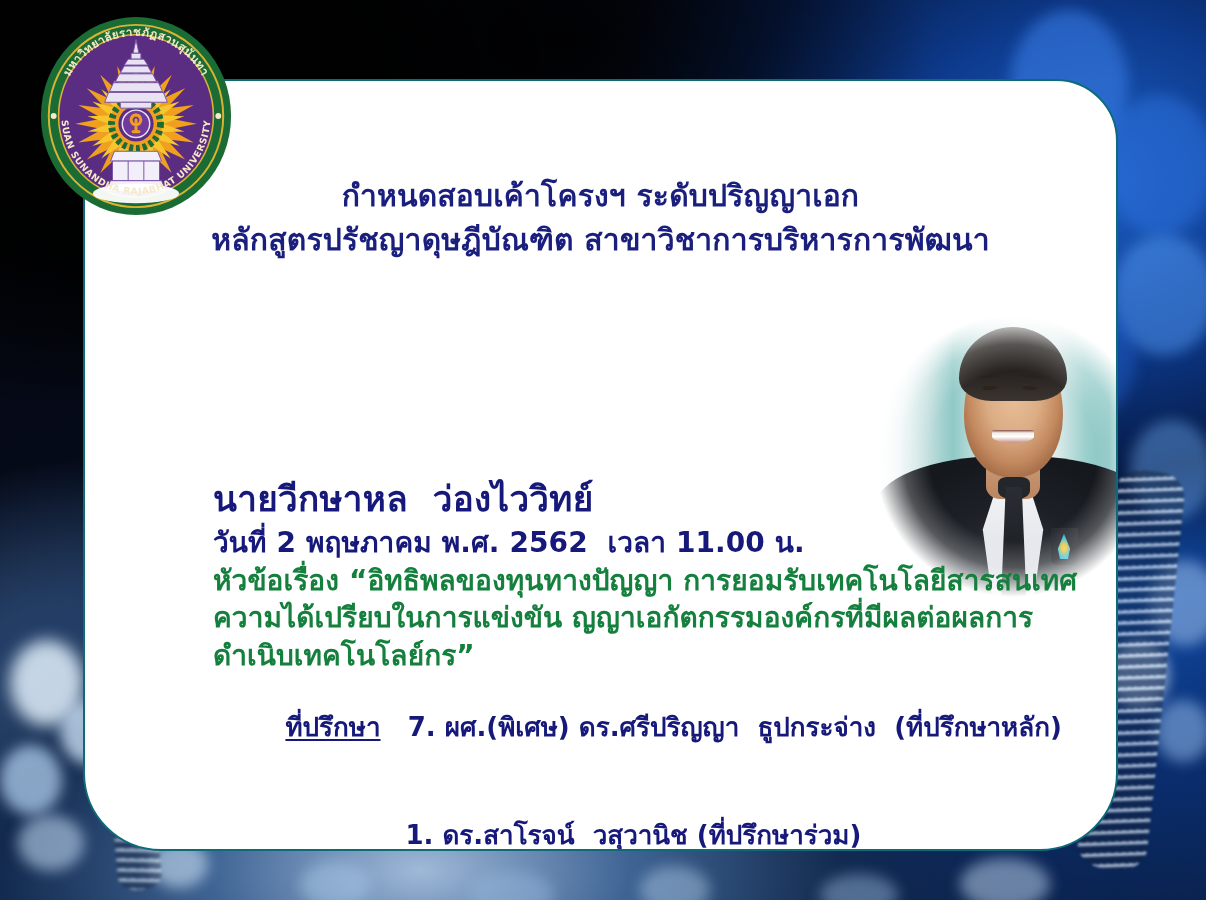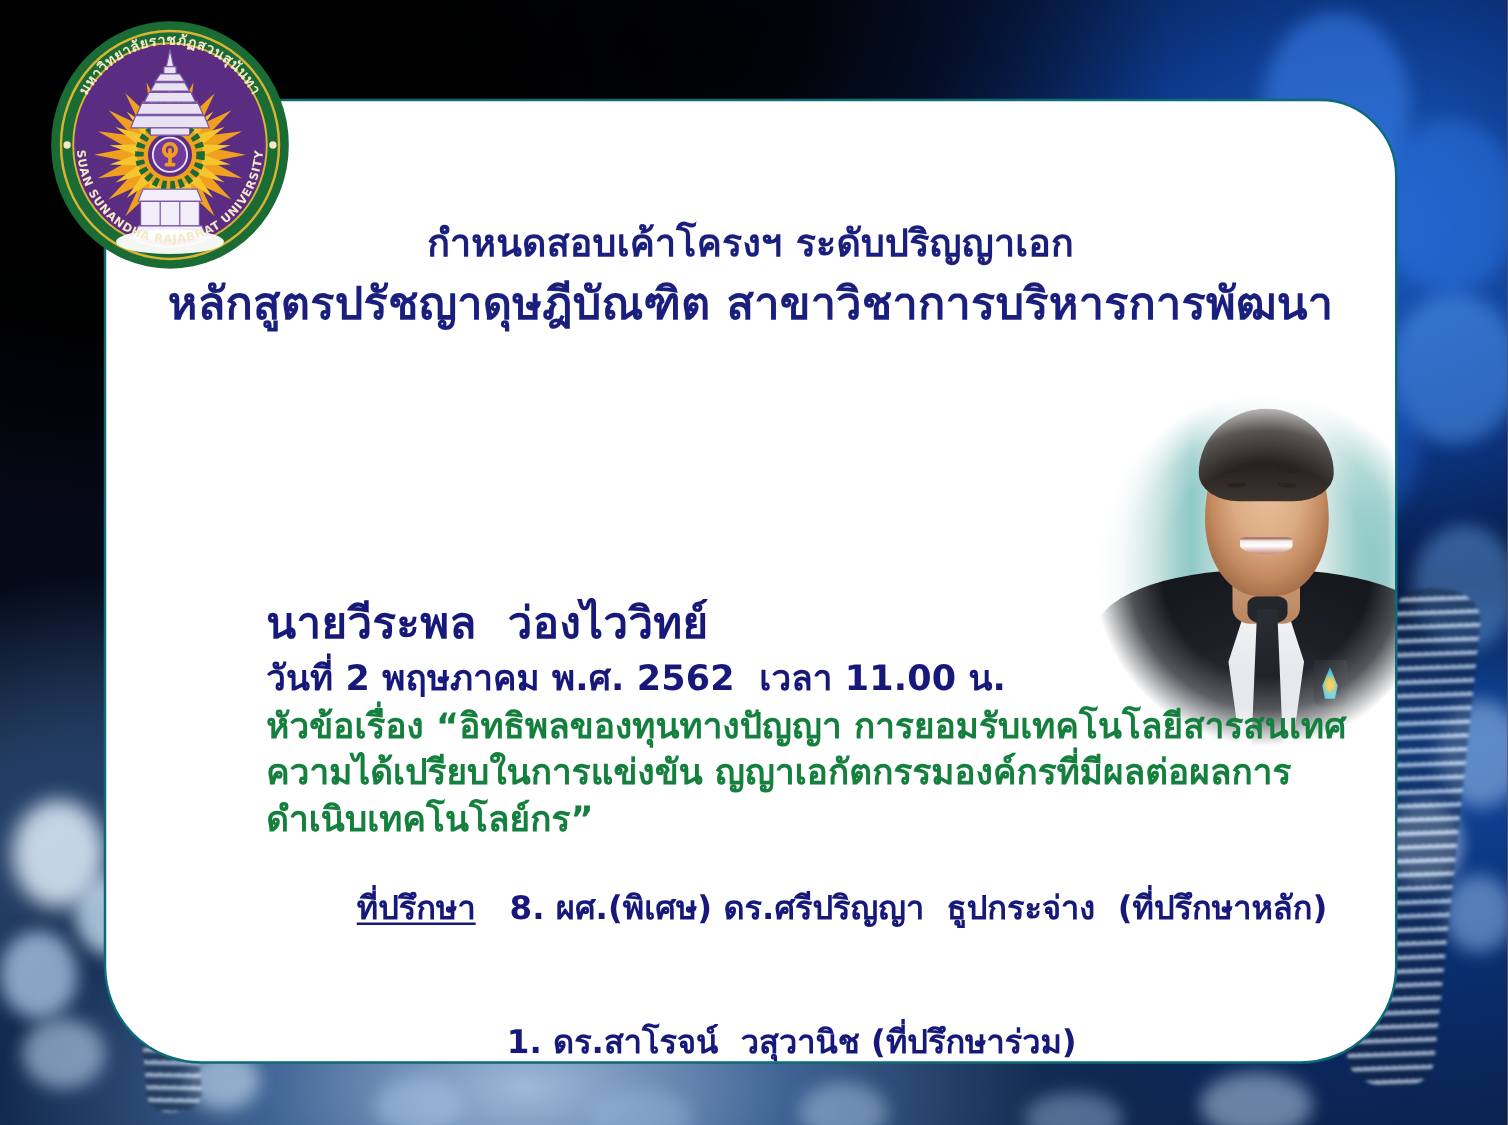--- a/index.html
+++ b/index.html
@@ -121,21 +121,21 @@
     background:linear-gradient(180deg,#2a2d33 0%,#1a1d22 100%);border-radius:8% 8% 18% 18%;}
   .ph-badge::after{content:"";position:absolute;left:20%;top:16%;width:60%;height:70%;
     background:radial-gradient(ellipse 60% 55% at 50% 55%, #f2cf4a 0%, #e6c13c 30%, #3fc4d9 62%, #2aa9c4 100%);
     clip-path:polygon(50% 0,88% 58%,74% 100%,26% 100%,12% 58%);}
   .head{
     position:absolute;left:0;right:0;top:96px;text-align:center;
     font-family:"DejaVu Sans","Liberation Sans",sans-serif;
     font-weight:bold;color:#1a1f7d;z-index:5;
   }
   .head-l1{font-size:30px;line-height:1.26;letter-spacing:.2px;}
-  .head-l2{font-size:36px;line-height:1.26;letter-spacing:.2px;margin-top:6px;}
+  .head-l2{font-size:30px;line-height:1.26;letter-spacing:.2px;margin-top:6px;}
 
   .body-block{position:absolute;left:128px;top:398px;width:780px;z-index:5;}
   .name-line{
     font-size:35px;font-weight:bold;color:#16197a;line-height:1.18;
     letter-spacing:.3px;white-space:pre;
   }
   .info-line{
     font-size:28px;font-weight:bold;color:#16197a;line-height:1.34;
     letter-spacing:.1px;white-space:pre;margin-top:4px;
   }
@@ -205,28 +205,28 @@
         <div class="ph-brow l"></div>
         <div class="ph-brow r"></div>
         <div class="ph-eye l"></div>
         <div class="ph-eye r"></div>
         <div class="ph-mouth"></div>
         <div class="ph-badge"></div>
       </div>
     </div>
 
     <div class="body-block">
-      <div class="name-line">นายวีระพล  ว่องไววิทย์</div>
+      <div class="name-line">นายวีกษาหล  ว่องไววิทย์</div>
       <div class="info-line">วันที่ 2 พฤษภาคม พ.ศ. 2562  เวลา 11.00 น.</div>
       <div class="topic-line">หัวข้อเรื่อง “อิทธิพลของทุนทางปัญญา การยอมรับเทคโนโลยีสารสนเทศ</div>
       <div class="topic-line">ความได้เปรียบในการแข่งขัน ญญาเอกัตกรรมองค์กรที่มีผลต่อผลการ</div>
       <div class="topic-line">ดำเนิบเทคโนโลย์กร”</div>
 
       <div class="adv-row">
-        <span class="adv-label">ที่ปรึกษา</span><span>   8. ผศ.(พิเศษ) ดร.ศรีปริญญา  ธูปกระจ่าง  (ที่ปรึกษาหลัก)</span>
+        <span class="adv-label">ที่ปรึกษา</span><span>   7. ผศ.(พิเศษ) ดร.ศรีปริญญา  ธูปกระจ่าง  (ที่ปรึกษาหลัก)</span>
       </div>
       <div class="adv-row adv-row-2">
         <span>1. ดร.สาโรจน์  วสุวานิช (ที่ปรึกษาร่วม)</span>
       </div>
     </div>
 
     <div class="footer">
       <div class="foot-l1">เรียนเชิญผู้สนใจเข้าร่วมรับฟังการสอบวิทยานิพนธ์ ณ ห้องประชุมโครงการปรัชญาดุษฎีบัณฑิต สาขาวิชาการบริหารการพัฒนา</div>
 
     </div>

